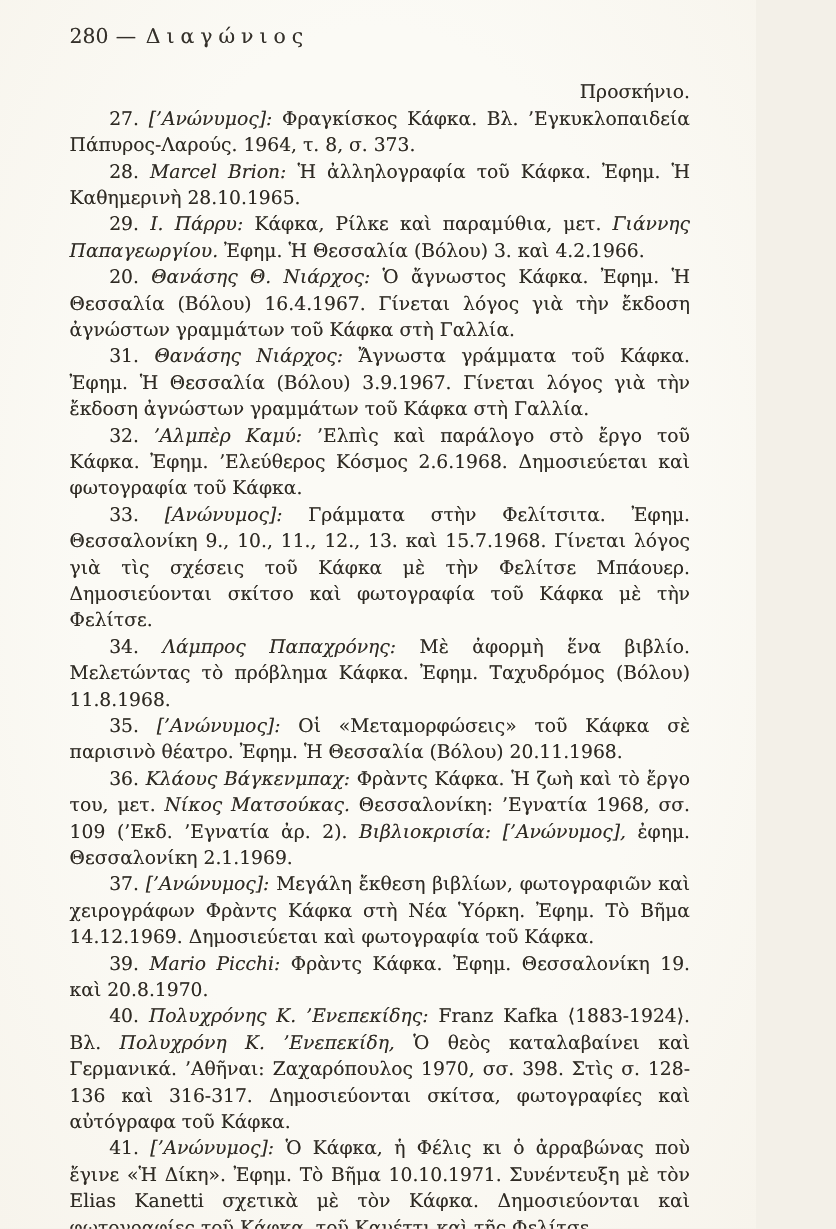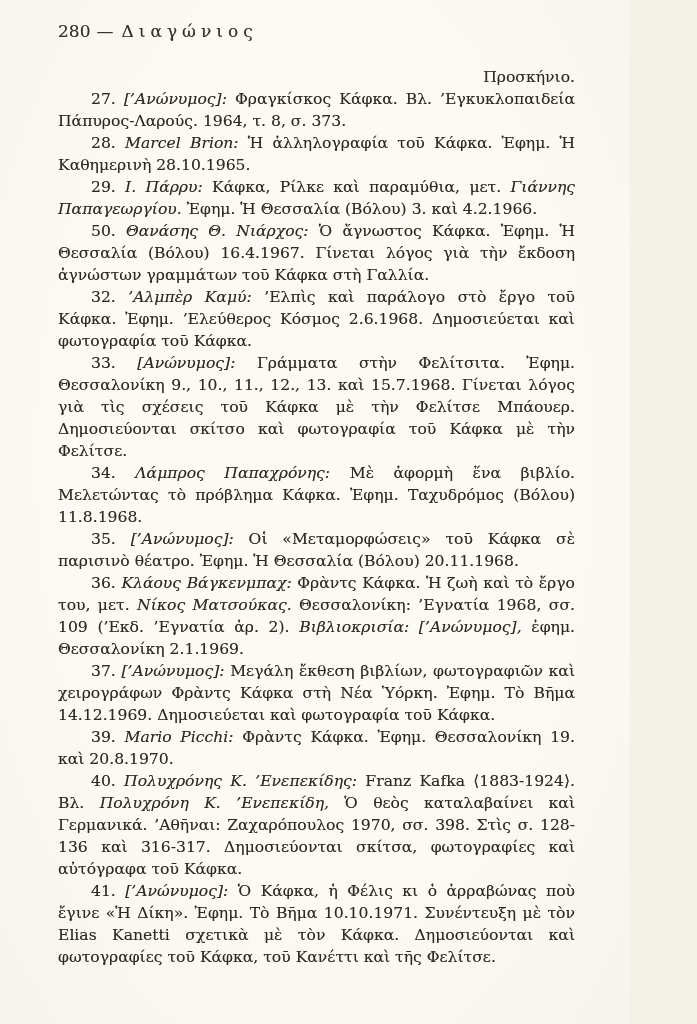--- a/index.html
+++ b/index.html
@@ -59,21 +59,22 @@
   <p class="running-head">
     <span>280</span><span class="sep">—</span><span class="journal">Διαγώνιος</span>
   </p>
 
   <p class="lead">Προσκήνιο.</p>
 
   <div>
       <p class="entry"><span class="num">27. </span><i>[’Ανώνυμος]:</i><span> Φραγκίσκος Κάφκα. Βλ. ’Εγκυκλοπαιδεία Πάπυρος-Λαρούς. 1964, τ. 8, σ. 373.</span></p>
       <p class="entry"><span class="num">28. </span><i>Marcel Brion:</i><span> Ἡ ἀλληλογραφία τοῦ Κάφκα. Ἐφημ. Ἡ Καθημερινὴ 28.10.1965.</span></p>
       <p class="entry"><span class="num">29. </span><i>Ι. Πάρρυ:</i><span> Κάφκα, Ρίλκε καὶ παραμύθια, μετ. </span><i>Γιάννης Παπαγεωργίου.</i><span> Ἐφημ. Ἡ Θεσσαλία (Βόλου) 3. καὶ 4.2.1966.</span></p>
-      <p class="entry"><span class="num">50. </span><i>Θανάσης Θ. Νιάρχος:</i><span> Ὁ ἄγνωστος Κάφκα. Ἐφημ. Ἡ Θεσσαλία (Βόλου) 16.4.1967. Γίνεται λόγος γιὰ τὴν ἔκδοση ἀγνώστων γραμμάτων τοῦ Κάφκα στὴ Γαλλία.</span></p>
+      <p class="entry"><span class="num">20. </span><i>Θανάσης Θ. Νιάρχος:</i><span> Ὁ ἄγνωστος Κάφκα. Ἐφημ. Ἡ Θεσσαλία (Βόλου) 16.4.1967. Γίνεται λόγος γιὰ τὴν ἔκδοση ἀγνώστων γραμμάτων τοῦ Κάφκα στὴ Γαλλία.</span></p>
+      <p class="entry"><span class="num">31. </span><i>Θανάσης Νιάρχος:</i><span> Ἄγνωστα γράμματα τοῦ Κάφκα. Ἐφημ. Ἡ Θεσσαλία (Βόλου) 3.9.1967. Γίνεται λόγος γιὰ τὴν ἔκδοση ἀγνώστων γραμμάτων τοῦ Κάφκα στὴ Γαλλία.</span></p>
       <p class="entry"><span class="num">32. </span><i>’Αλμπὲρ Καμύ:</i><span> ’Ελπὶς καὶ παράλογο στὸ ἔργο τοῦ Κάφκα. Ἐφημ. ’Ελεύθερος Κόσμος 2.6.1968. Δημοσιεύεται καὶ φωτογραφία τοῦ Κάφκα.</span></p>
       <p class="entry"><span class="num">33. </span><i>[Ανώνυμος]:</i><span> Γράμματα στὴν Φελίτσιτα. Ἐφημ. Θεσσαλονίκη 9., 10., 11., 12., 13. καὶ 15.7.1968. Γίνεται λόγος γιὰ τὶς σχέσεις τοῦ Κάφκα μὲ τὴν Φελίτσε Μπάουερ. Δημοσιεύονται σκίτσο καὶ φωτογραφία τοῦ Κάφκα μὲ τὴν Φελίτσε.</span></p>
       <p class="entry"><span class="num">34. </span><i>Λάμπρος Παπαχρόνης:</i><span> Μὲ ἀφορμὴ ἕνα βιβλίο. Μελετώντας τὸ πρόβλημα Κάφκα. Ἐφημ. Ταχυδρόμος (Βόλου) 11.8.1968.</span></p>
       <p class="entry"><span class="num">35. </span><i>[’Ανώνυμος]:</i><span> Οἱ «Μεταμορφώσεις» τοῦ Κάφκα σὲ παρισινὸ θέατρο. Ἐφημ. Ἡ Θεσσαλία (Βόλου) 20.11.1968.</span></p>
       <p class="entry"><span class="num">36. </span><i>Κλάους Βάγκενμπαχ:</i><span> Φρὰντς Κάφκα. Ἡ ζωὴ καὶ τὸ ἔργο του, μετ. </span><i>Νίκος Ματσούκας.</i><span> Θεσσαλονίκη: ’Εγνατία 1968, σσ. 109 (’Εκδ. ’Εγνατία ἀρ. 2). </span><i>Βιβλιοκρισία: [’Ανώνυμος],</i><span> ἐφημ. Θεσσαλονίκη 2.1.1969.</span></p>
       <p class="entry"><span class="num">37. </span><i>[’Ανώνυμος]:</i><span> Μεγάλη ἔκθεση βιβλίων, φωτογραφιῶν καὶ χειρογράφων Φρὰντς Κάφκα στὴ Νέα Ὑόρκη. Ἐφημ. Τὸ Βῆμα 14.12.1969. Δημοσιεύεται καὶ φωτογραφία τοῦ Κάφκα.</span></p>
       <p class="entry"><span class="num">39. </span><i>Mario Picchi:</i><span> Φρὰντς Κάφκα. Ἐφημ. Θεσσαλονίκη 19. καὶ 20.8.1970.</span></p>
       <p class="entry"><span class="num">40. </span><i>Πολυχρόνης Κ. ’Ενεπεκίδης:</i><span> Franz Kafka ⟨1883-1924⟩. Βλ. </span><i>Πολυχρόνη Κ. ’Ενεπεκίδη,</i><span> Ὁ θεὸς καταλαβαίνει καὶ Γερμανικά. ’Αθῆναι: Ζαχαρόπουλος 1970, σσ. 398. Στὶς σ. 128-136 καὶ 316-317. Δημοσιεύονται σκίτσα, φωτογραφίες καὶ αὐτόγραφα τοῦ Κάφκα.</span></p>
       <p class="entry"><span class="num">41. </span><i>[’Ανώνυμος]:</i><span> Ὁ Κάφκα, ἡ Φέλις κι ὁ ἀρραβώνας ποὺ ἔγινε «Ἡ Δίκη». Ἐφημ. Τὸ Βῆμα 10.10.1971. Συνέντευξη μὲ τὸν Elias Kanetti σχετικὰ μὲ τὸν Κάφκα. Δημοσιεύονται καὶ φωτογραφίες τοῦ Κάφκα, τοῦ Κανέττι καὶ τῆς Φελίτσε.</span></p>
     </div>

